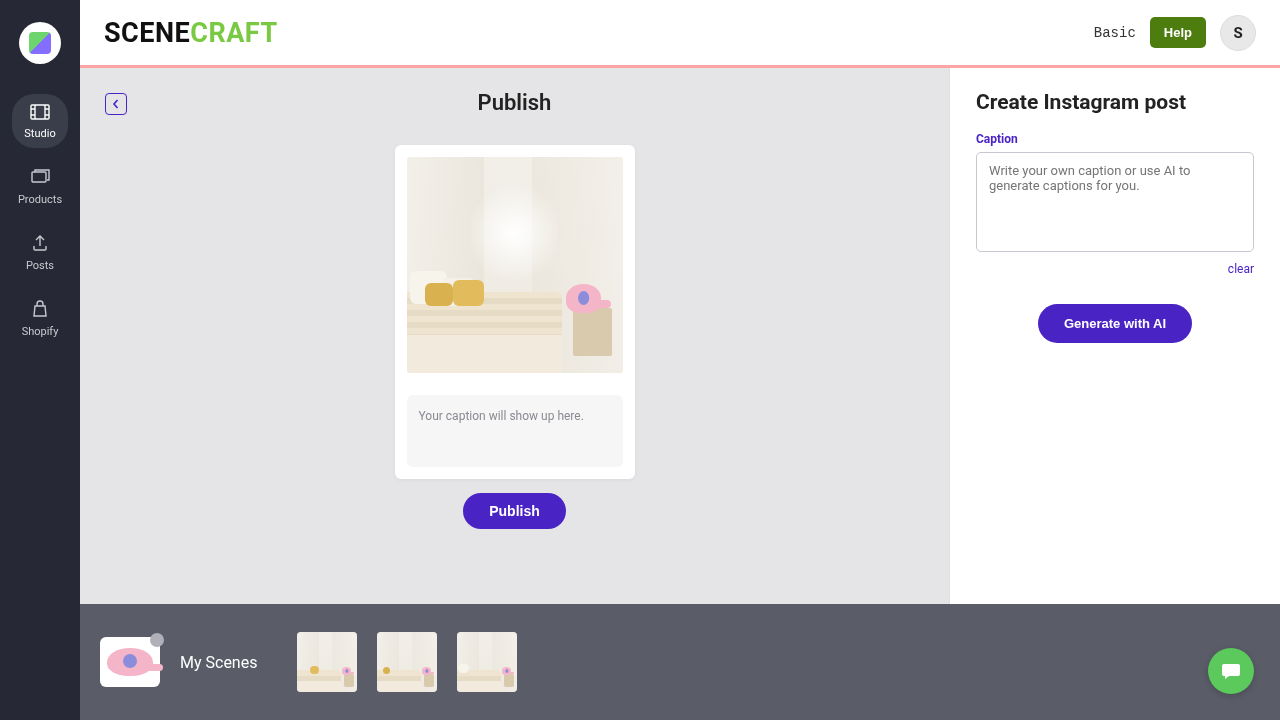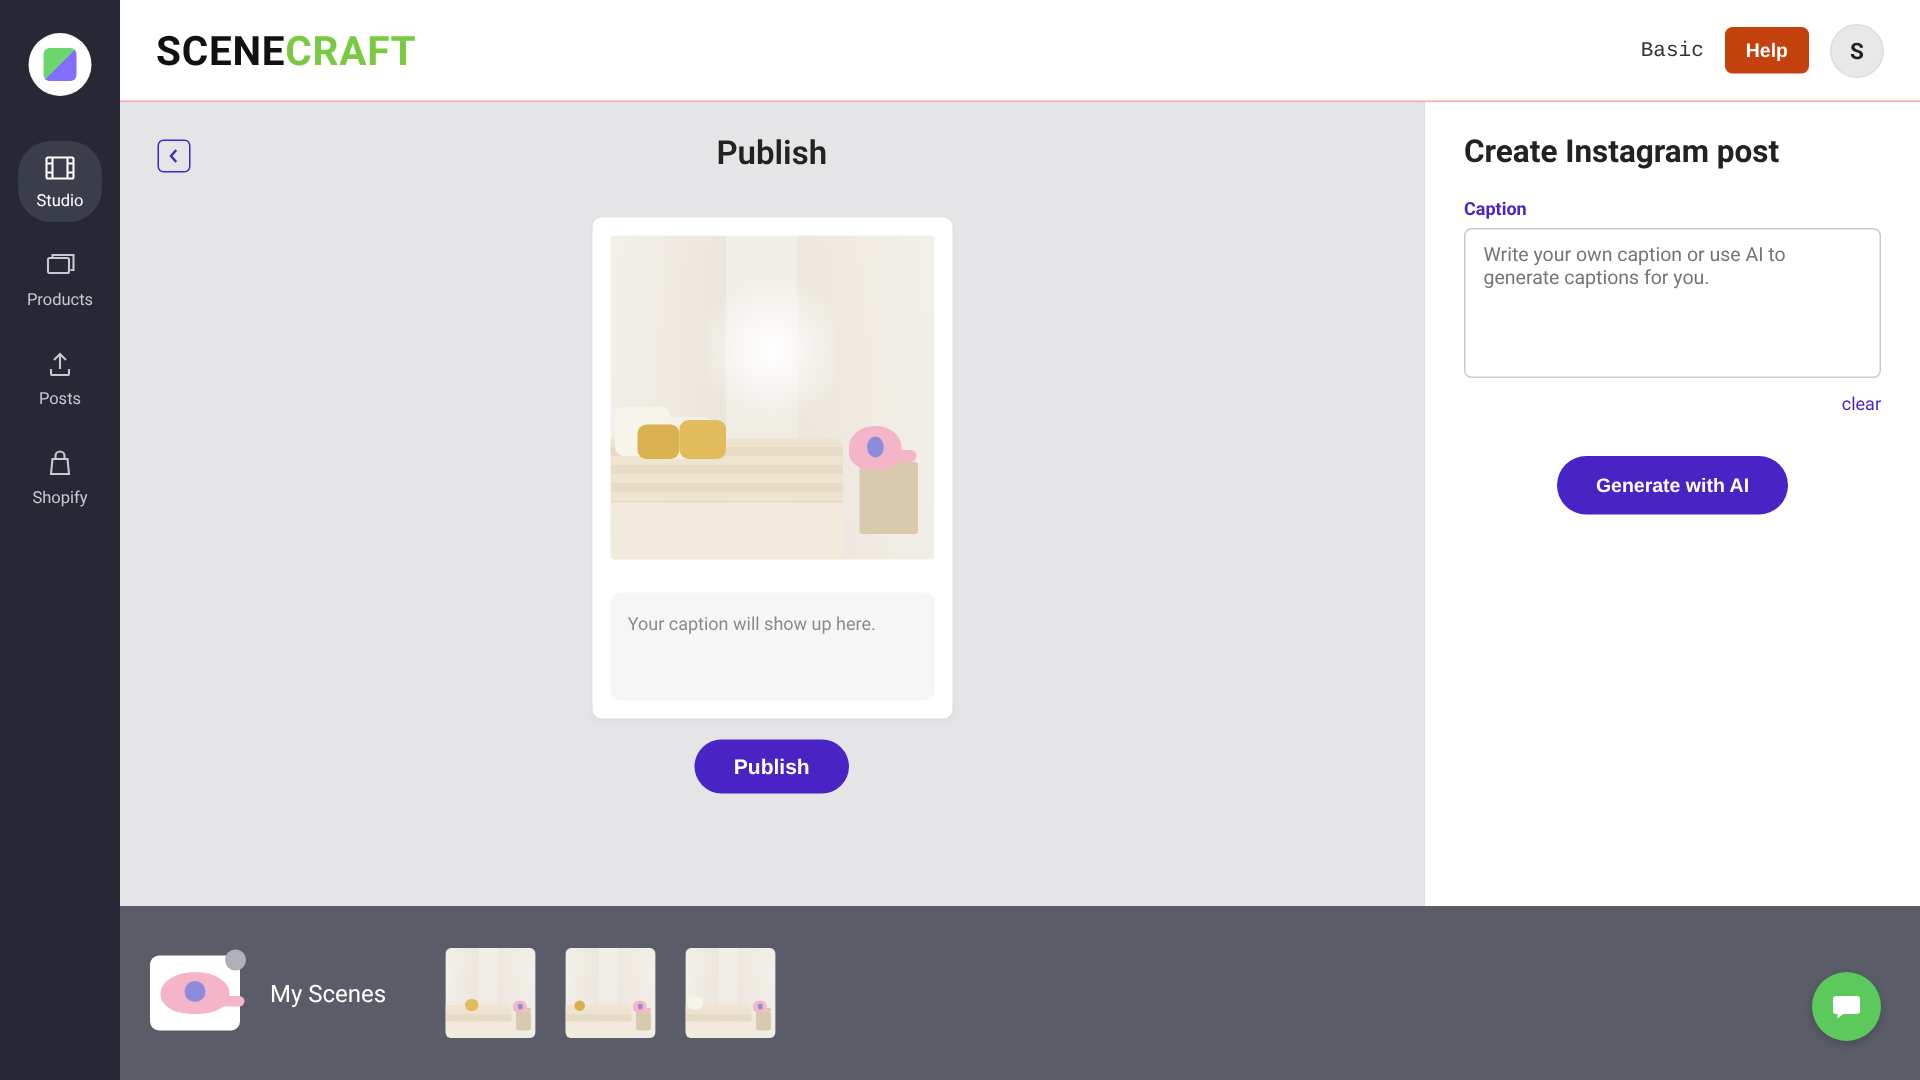--- a/index.html
+++ b/index.html
@@ -12,27 +12,27 @@
   .logo-circle { width: 42px; height: 42px; border-radius: 50%; background: #fff; display: flex; align-items: center; justify-content: center; margin-bottom: 30px; }
   .logo-cube { width: 22px; height: 22px; border-radius: 4px; background: linear-gradient(135deg, #6dd56d 0%, #6dd56d 50%, #846eff 50%, #846eff 100%); }
   .nav-item { width: 56px; display: flex; flex-direction: column; align-items: center; padding: 10px 0 8px; margin-bottom: 10px; border-radius: 6px; color: #c8c8d0; font-size: 11px; cursor: pointer; }
   .nav-item.active { background: #3a3d4a; color: #fff; border-radius: 22px; }
   .nav-icon { margin-bottom: 4px; }
 
   
   .main-col { flex: 1; display: flex; flex-direction: column; position: relative; }
 
   
-  .header { height: 68px; border-bottom: 1px solid #fca5a5; display: flex; align-items: center; justify-content: space-between; padding: 0 24px; }
+  .header { height: 68px; border-bottom: 3px solid #fca5a5; display: flex; align-items: center; justify-content: space-between; padding: 0 24px; }
   .brand { font-size: 27px; font-weight: 700; letter-spacing: 0.5px; }
   .brand .p1 { color: #111; }
   .brand .p2 { color: #7ac943; }
   .header-right { display: flex; align-items: center; gap: 14px; }
   .plan { font-size: 14px; color: #333; font-family: Liberation Mono, monospace; }
-  .help-btn { background: #c2410c; color: #fff; font-size: 13px; font-weight: 600; padding: 8px 14px; border-radius: 5px; border: none; cursor: pointer; }
+  .help-btn { background: #4d7c0f; color: #fff; font-size: 13px; font-weight: 600; padding: 8px 14px; border-radius: 5px; border: none; cursor: pointer; }
   .avatar { width: 36px; height: 36px; border-radius: 50%; background: #e8e8e8; display: flex; align-items: center; justify-content: center; font-weight: 700; font-size: 15px; color: #222; border: 1px solid #ddd; }
 
   
   .content-row { flex: 1; display: flex; overflow: hidden; }
   .preview-area { flex: 1; background: #e5e5e7; position: relative; padding: 22px; border-right: 1px solid #e0e0e0; }
   .back-btn { width: 22px; height: 22px; border: 1.5px solid #4a23c5; border-radius: 4px; display: flex; align-items: center; justify-content: center; cursor: pointer; position: absolute; top: 25px; left: 25px; color: #4a23c5; }
   .preview-title { text-align: center; font-size: 22px; font-weight: 600; color: #222; margin-bottom: 30px; }
 
   .post-card { width: 240px; margin: 0 auto; background: #fff; border-radius: 6px; padding: 12px; box-shadow: 0 1px 4px rgba(0,0,0,0.05); }
   .post-image { width: 100%; height: 216px; border-radius: 3px; overflow: hidden; }

